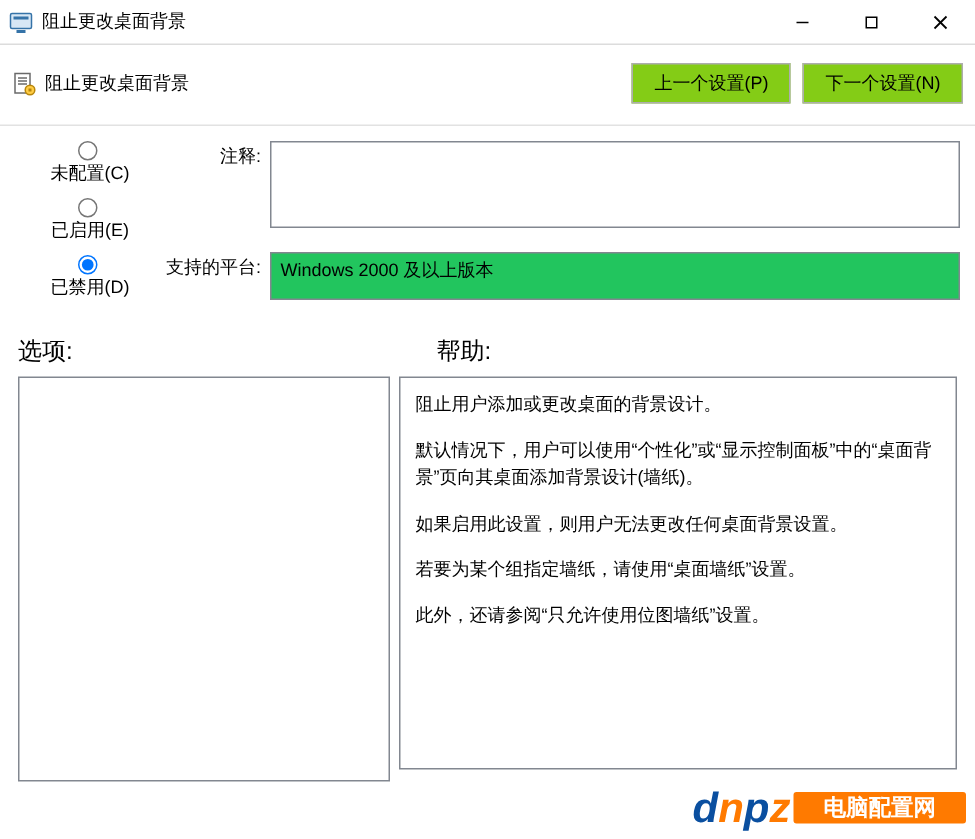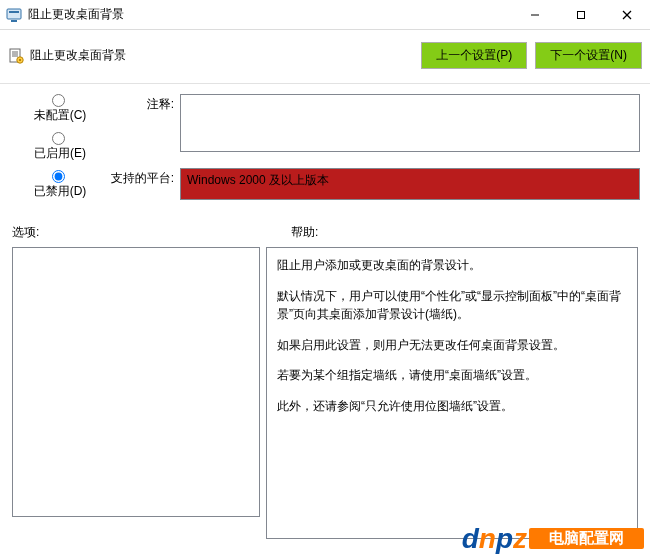--- a/index.html
+++ b/index.html
@@ -82,30 +82,30 @@
     border: 1px solid #828790;
     background: #fff;
     font-family: inherit; font-size: 12px;
     padding: 2px 4px;
     resize: none;
   }
   .platform-box {
     flex: 1;
     height: 32px;
     border: 1px solid #828790;
-    background: #b91c1c;
+    background: #22c55e;
     padding: 3px 6px;
     font-size: 12px;
     overflow: hidden;
   }
 
   .labels-row {
     display: flex;
     padding: 4px 12px 6px 12px;
-    font-size: 12px;
+    font-size: 16px;
   }
   .labels-row .opt-label { width: 245px; }
   .labels-row .help-label { padding-left: 34px; }
 
   .panels {
     display: flex;
     padding: 0 12px;
     gap: 6px;
   }
   .panel {
@@ -114,21 +114,21 @@
     font-size: 12px;
     overflow: auto;
   }
   .options-panel {
     width: 248px;
     height: 270px;
     padding: 4px;
   }
   .help-panel {
     flex: 1;
-    height: 292px;
+    height: 262px;
     padding: 8px 10px;
     line-height: 1.55;
     overflow-y: auto;
   }
   .help-panel p { margin: 0 0 12px 0; }
 
   .watermark {
     position: absolute;
     right: 6px; bottom: 4px;
     font-weight: bold;

